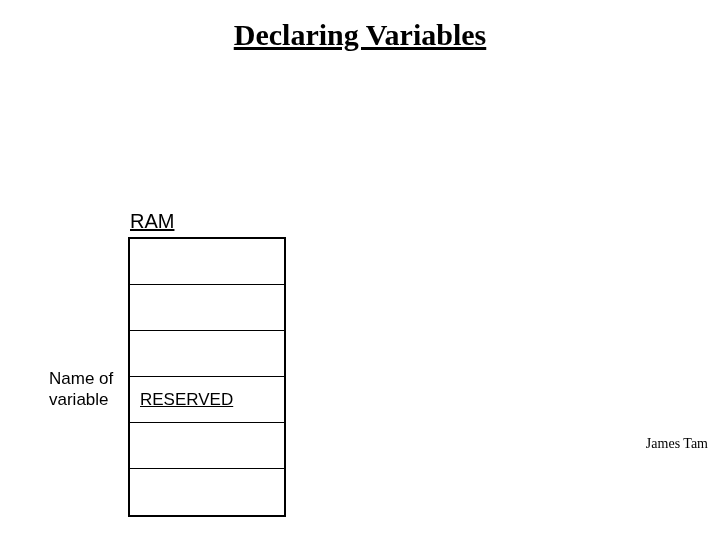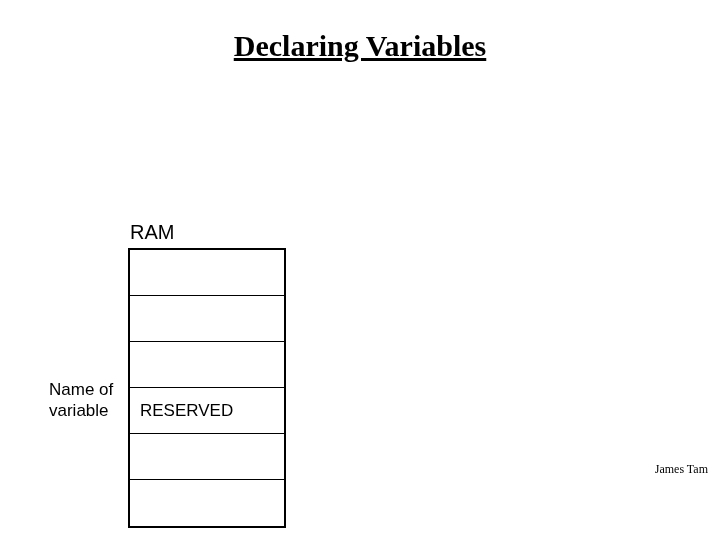--- a/index.html
+++ b/index.html
@@ -1,27 +1,27 @@
 <!DOCTYPE html>
 <html><head>
 <meta charset="utf-8">
 <style>
   * { box-sizing: border-box; margin: 0; padding: 0; }
   html, body { width: 720px; height: 540px; background: #fff; font-family: "Times New Roman", Times, serif; color: #000; overflow: hidden; }
-  .slide { position: relative; width: 720px; height: 472px; margin-top: 11px; }
+  .slide { position: relative; width: 720px; height: 472px; }
   .title { position: absolute; top: 18px; left: 0; width: 720px; text-align: center; font-size: 30px; text-decoration: underline; }
   .bullets { position: absolute; top: 78px; left: 38px; width: 640px; font-size: 23px; }
   .bullets p { margin-bottom: 20px; }
-  .ram-wrap { position: absolute; top: 210px; left: 128px; }
+  .ram-wrap { position: absolute; top: 210px; left: 128px; text-decoration: underline; }
   .ram-label { font-family: Arial, Helvetica, sans-serif; font-size: 20px; margin-bottom: 4px; margin-left: 2px; }
   .ram-box { border: 2px solid #000; width: 158px; }
   .cell { height: 46px; border-bottom: 1px solid #000; font-family: Arial, Helvetica, sans-serif; font-size: 17px; display: flex; align-items: center; padding-left: 10px; }
   .cell:last-child { border-bottom: none; }
   .var-label { position: absolute; top: 368px; left: 49px; width: 75px; font-family: Arial, Helvetica, sans-serif; font-size: 17px; line-height: 1.25; }
-  .footer { position: absolute; bottom: 6px; right: 12px; font-size: 12px; }
+  .footer { position: absolute; bottom: 20px; right: 12px; font-size: 14px; }
 </style>
 </head>
 <body>
 
 <div class="slide">
 
   <h1 class="title">Declaring Variables</h1>
 
   <div class="bullets">
   </div>

